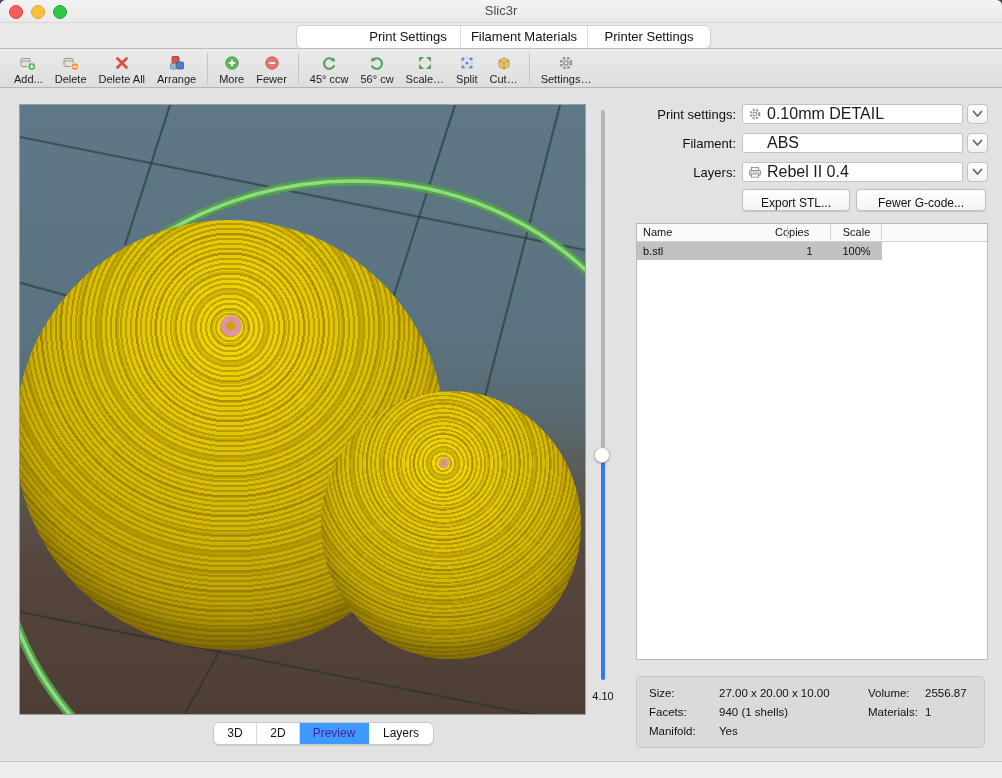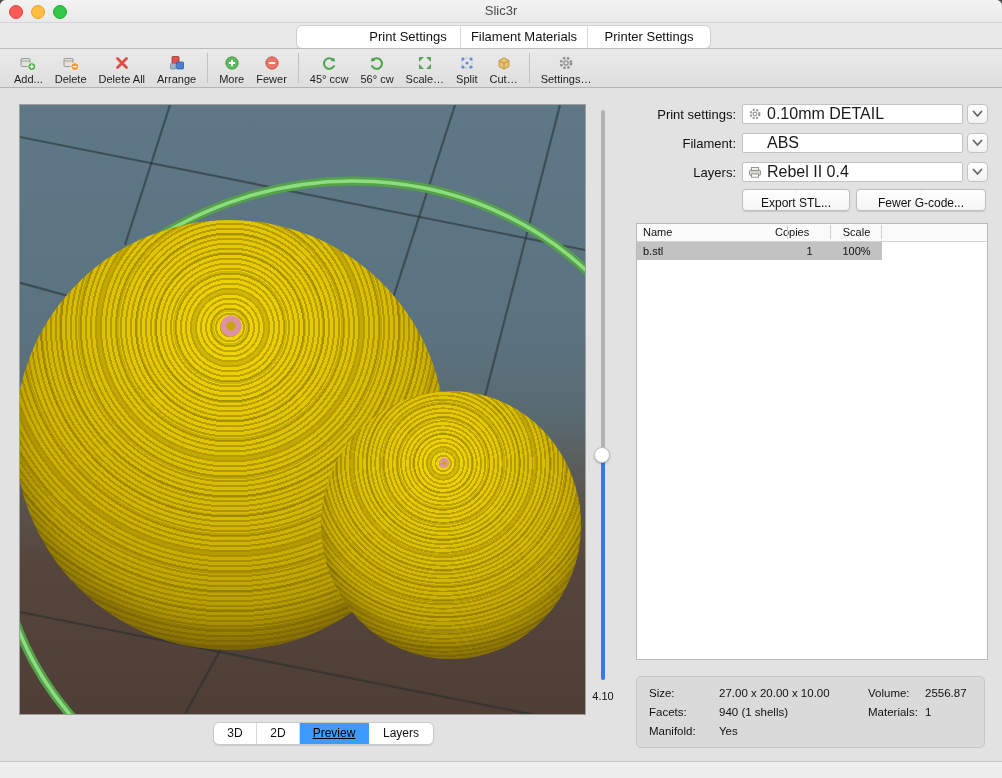--- a/index.html
+++ b/index.html
@@ -62,21 +62,21 @@
   .slider-track{position:absolute;left:601px;top:20px;width:4px;height:570px;background:#b3b3b3;border-radius:2px;}
   .slider-fill{position:absolute;left:0;top:345px;width:4px;height:225px;background:#3478f6;border-radius:2px;}
   .slider-thumb{position:absolute;left:594px;top:357px;width:16px;height:16px;border-radius:50%;
     background:#fff;border:1px solid #c2c2c2;box-shadow:0 1px 2px rgba(0,0,0,.25);box-sizing:border-box;}
   .slider-value{position:absolute;left:583px;top:600px;width:40px;text-align:center;font-size:11px;color:#111;}
   
   .viewtabs{position:absolute;left:213px;top:632px;height:21px;display:flex;background:#fff;
     border:1px solid #c9c9c9;border-radius:6px;box-shadow:0 1px 1px rgba(0,0,0,.1);overflow:hidden;}
   .viewtabs .vtab{height:29px;line-height:21px;font-size:12px;text-align:center;color:#111;border-right:1px solid #d9d9d9;}
   .viewtabs .vtab:last-child{border-right:none;}
-  .viewtabs .vtab.active{background:#3e9bfe;color:#000000;border-right-color:#3e9bfe;text-decoration:underline;}
+  .viewtabs .vtab.active{background:#3e9bfe;color:#4c1d95;border-right-color:#3e9bfe;}
   
   .plabel{position:absolute;left:636px;width:100px;text-align:right;font-size:13px;color:#111;}
   .pfield{position:absolute;left:742px;width:221px;height:20px;background:#fff;border:1px solid #c2c2c2;
     border-radius:2px;box-sizing:border-box;font-size:16px;line-height:18px;padding-left:24px;
     white-space:nowrap;overflow:hidden;}
   .pfield .ficon{position:absolute;left:5px;top:2px;}
   .chev{position:absolute;left:967px;width:21px;height:20px;background:linear-gradient(#fff,#f2f2f2);
     border:1px solid #c2c2c2;border-radius:4px;box-sizing:border-box;display:flex;align-items:center;justify-content:center;}
   .exportbtn{position:absolute;top:99px;height:22px;background:linear-gradient(#fff,#f5f5f5);
     border:1px solid #bfbfbf;border-radius:4px;box-sizing:border-box;display:flex;align-items:center;

